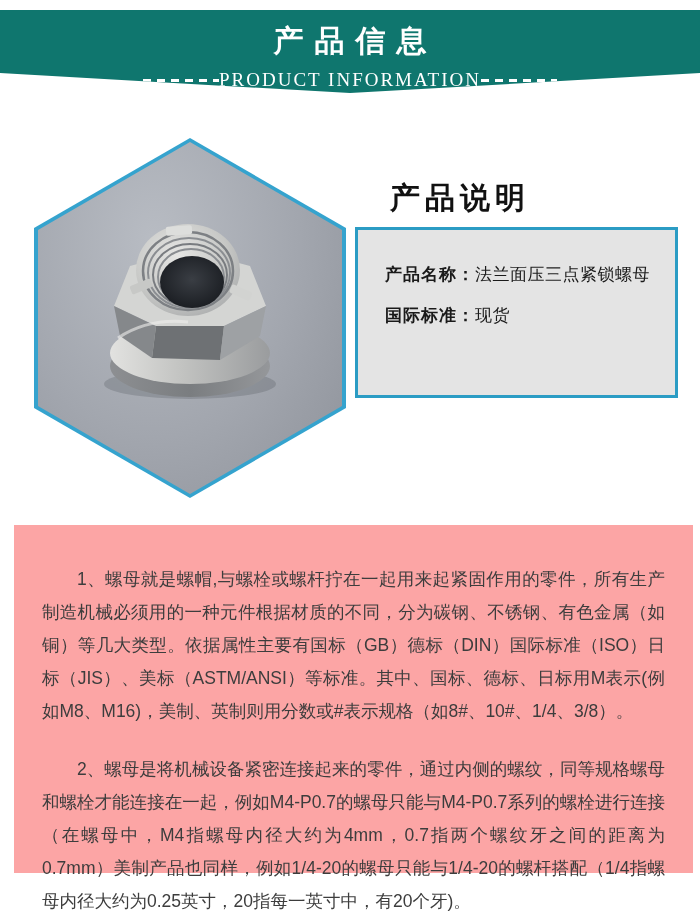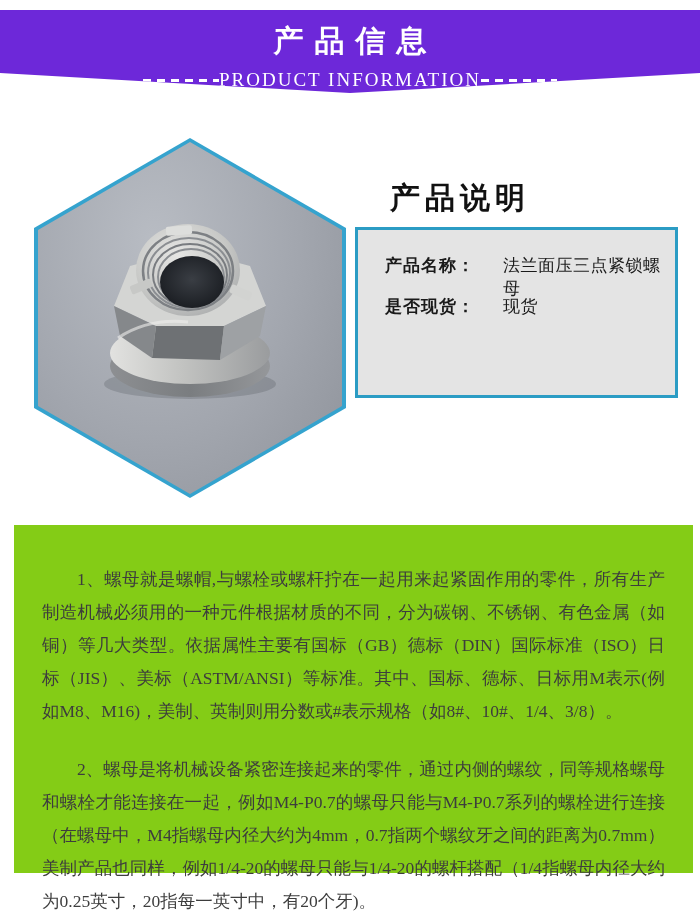--- a/index.html
+++ b/index.html
@@ -6,21 +6,21 @@
   html,body { background:#ffffff; }
   body {
     font-family:"Liberation Sans","DejaVu Sans",sans-serif;
     width:700px; height:923px; position:relative; overflow:hidden;
   }
   .page { position:absolute; inset:0; width:700px; height:923px; background:#ffffff; }
 
   
   .banner {
     position:absolute; left:0; top:10px; width:700px; height:83px;
-    background:#6d28d9;
+    background:#0f766e;
     clip-path:polygon(0 0, 100% 0, 100% 76%, 50% 100%, 0 76%);
   }
   .banner-title-cn {
     margin-top:11px; text-align:center;
     color:#ffffff; font-size:30px; font-weight:bold;
     letter-spacing:11px; text-indent:11px;
   }
   .banner-sub-row {
     margin-top:7px; display:flex; align-items:center; justify-content:center; 
   }
@@ -49,30 +49,29 @@
   
   .section-title {
     position:absolute; left:390px; top:178px;
     font-size:30px; font-weight:bold; color:#111111; letter-spacing:5px;
   }
   .spec-box {
     position:absolute; left:355px; top:227px; width:323px; height:171px;
     background:#e4e4e4; border:3px solid #2b9cc4;
     padding:24px 0 0 27px;
   }
-  .spec-row { height:41px; display:flex; font-size:17px; color:#1a1a1a;gap:28px; }
+  .spec-row { height:41px; display:flex; align-items:center; font-size:17px; color:#1a1a1a; }
   .spec-label { font-weight:bold; letter-spacing:1px; white-space:pre; }
   .spec-value { letter-spacing:0.5px;font-family:Liberation Serif, serif; }
 
   
   .desc-box {
     position:absolute; left:14px; top:525px; width:679px; height:348px;
-    background:#84cc16;
+    background:#fca5a5;
     padding:38px 28px 0 28px;
-    font-family:Liberation Serif, serif;
   }
   .desc-para {
     font-size:17.5px; line-height:33px; color:#3d3d3d;
     text-indent:2em; text-align:justify;
   }
   .desc-para + .desc-para { margin-top:25px; }
 </style>
 </head>
 <body>
 
@@ -144,21 +143,21 @@
   </div>
 
   <div class="section-title">产品说明</div>
 
   <div class="spec-box">
     <div class="spec-row">
       <span class="spec-label">产品名称：</span>
       <span class="spec-value">法兰面压三点紧锁螺母</span>
     </div>
     <div class="spec-row">
-      <span class="spec-label">是否现货：</span>
+      <span class="spec-label">国际标准：</span>
       <span class="spec-value">现货</span>
     </div>
   </div>
 
   <div class="desc-box">
     <p class="desc-para">1、螺母就是螺帽,与螺栓或螺杆拧在一起用来起紧固作用的零件，所有生产制造机械必须用的一种元件根据材质的不同，分为碳钢、不锈钢、有色金属（如铜）等几大类型。依据属性主要有国标（GB）德标（DIN）国际标准（ISO）日标（JIS）、美标（ASTM/ANSI）等标准。其中、国标、德标、日标用M表示(例如M8、M16)，美制、英制则用分数或#表示规格（如8#、10#、1/4、3/8）。</p>
     <p class="desc-para">2、螺母是将机械设备紧密连接起来的零件，通过内侧的螺纹，同等规格螺母和螺栓才能连接在一起，例如M4-P0.7的螺母只能与M4-P0.7系列的螺栓进行连接（在螺母中，M4指螺母内径大约为4mm，0.7指两个螺纹牙之间的距离为0.7mm）美制产品也同样，例如1/4-20的螺母只能与1/4-20的螺杆搭配（1/4指螺母内径大约为0.25英寸，20指每一英寸中，有20个牙)。</p>
   </div>
 
 </div>

